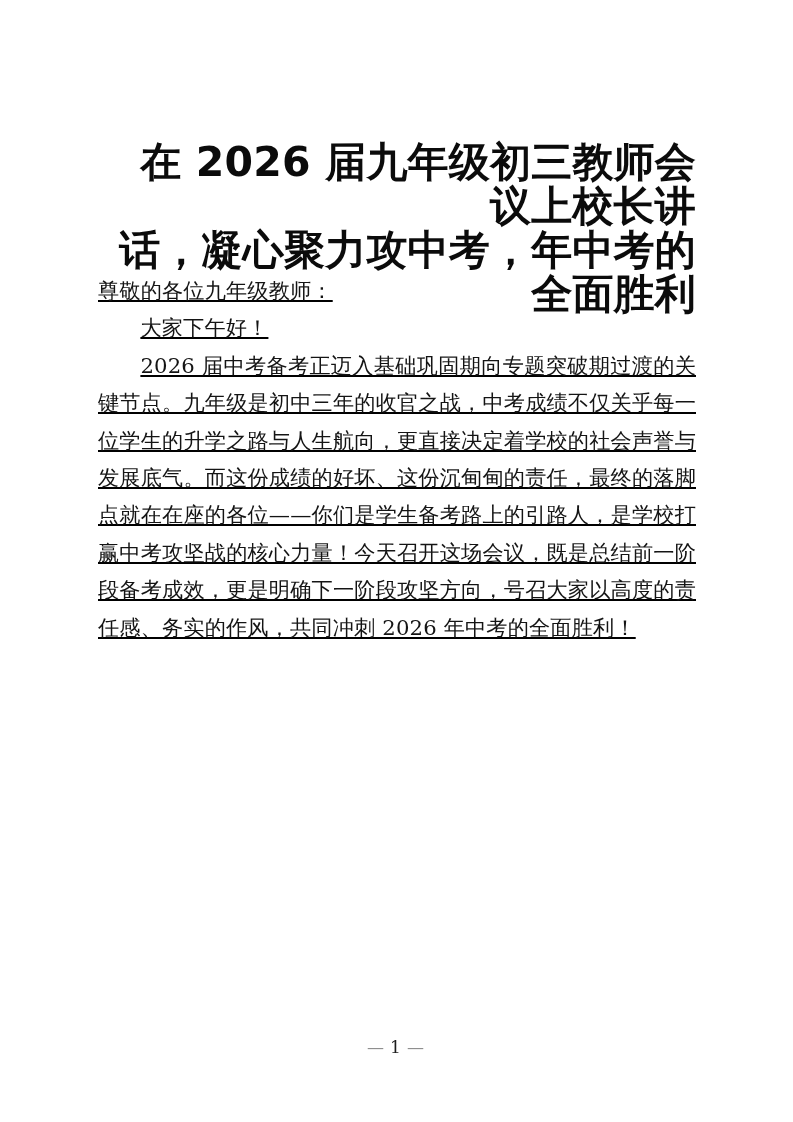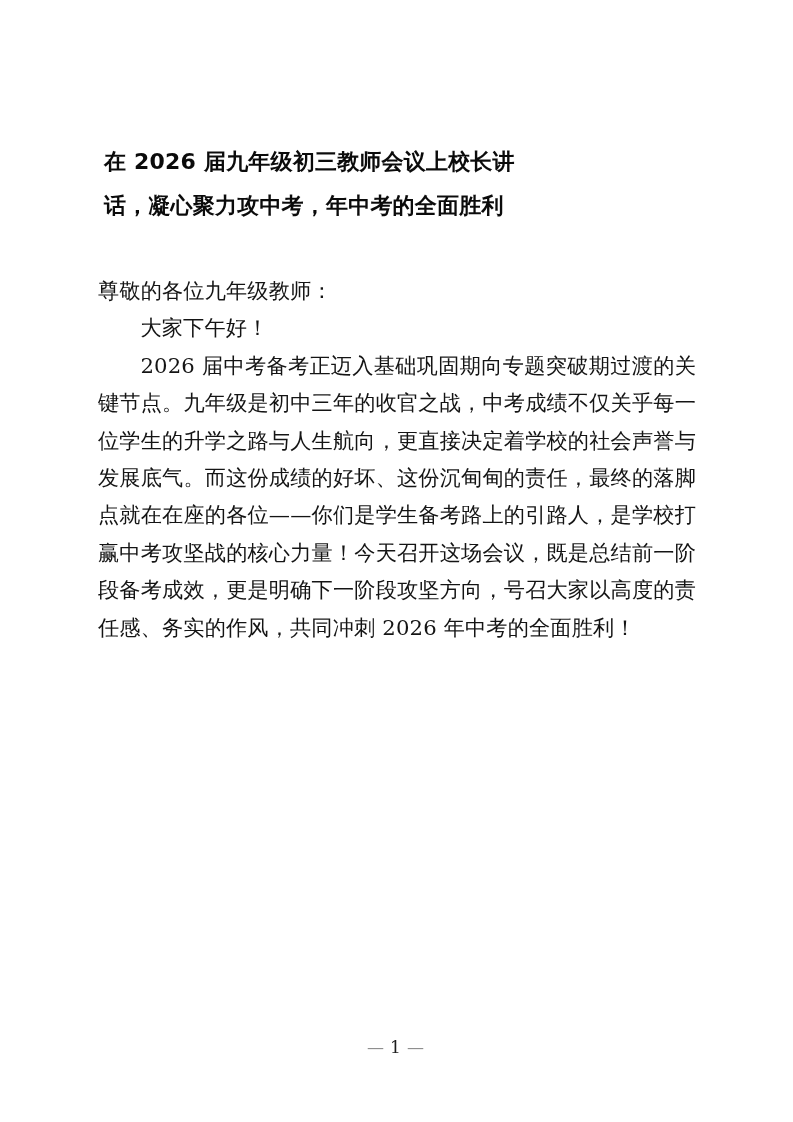--- a/index.html
+++ b/index.html
@@ -15,33 +15,34 @@
     box-sizing: border-box;
     overflow: hidden;
     font-family: "DejaVu Serif", "Liberation Serif", serif;
     color: #000000;
   }
   .doc-title {
     position: absolute;
     left: 104px;
     top: 140px;
     width: 592px;
-    text-align: left;
+    text-align: right;
     font-family: "DejaVu Sans", "Liberation Sans", sans-serif;
     font-weight: bold;
-    font-size: 22px;
+    font-size: 41px;
     line-height: 44px;
     letter-spacing: 0.2px;
     color: #0b0b0b;
   }
   .body-block {
     position: absolute;
     left: 98px;
     top: 272px;
     width: 598px;
+    text-decoration: underline;
   }
   p.para {
     margin: 0 0 0 0;
     font-size: 21.2px;
     line-height: 37.4px;
     text-align: justify;
     text-justify: inter-character;
     text-align-last: left;
     letter-spacing: 0.15px;
     color: #141414;

